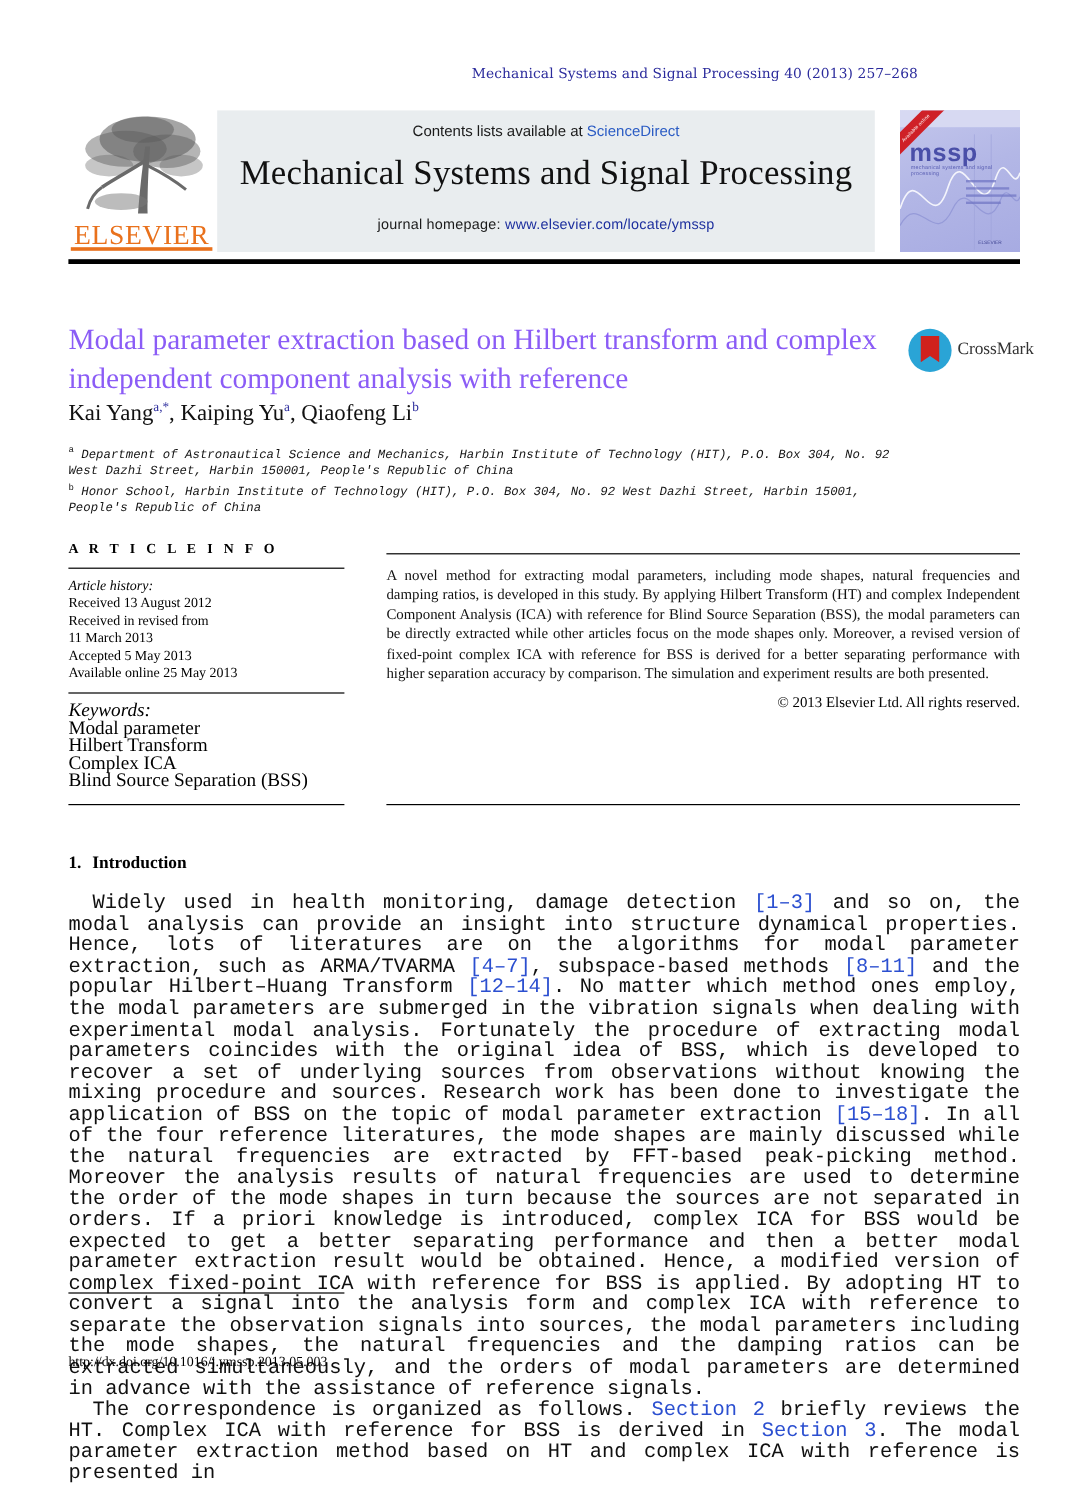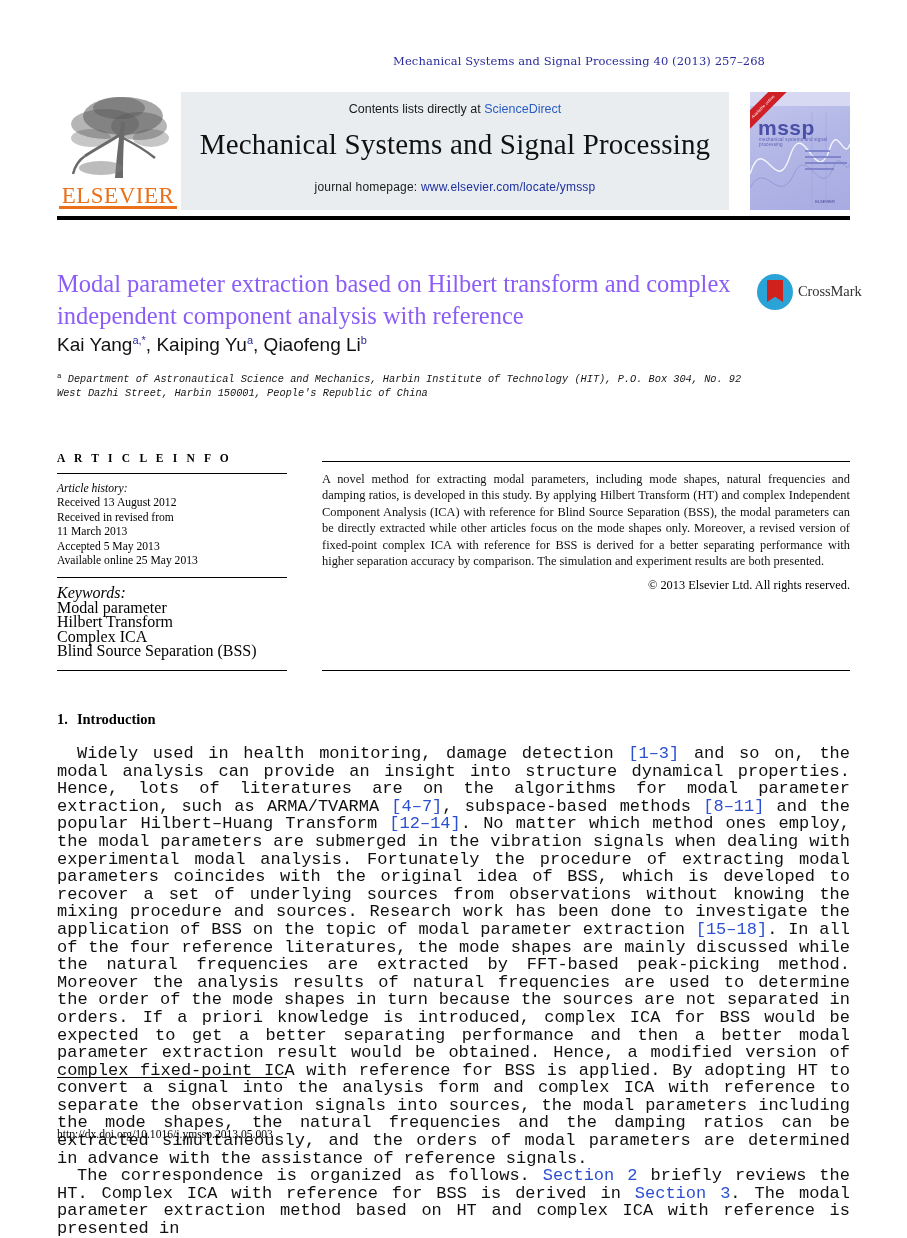--- a/index.html
+++ b/index.html
@@ -201,21 +201,21 @@
     width: 680px;
     font-family: "Liberation Serif", serif;
     font-size: 24.5px;
     line-height: 32px;
     color: #8b5cf6;
   }
   .authors {
     position: absolute;
     left: 57px; top: 334px;
     width: 680px;
-    font-family: Liberation Sans, sans-serif;
+    font-family: Liberation Serif, serif;
     font-size: 19px;
     color: #111111;
   }
   .authors sup {
     font-size: 11px;
     color: #2b2b9c;
     vertical-align: super;
   }
   .crossmark {
     position: absolute;
@@ -403,21 +403,21 @@
           <path d="M62 44 C74 50, 84 56, 94 64" stroke="#6a6a6a" stroke-width="2.5" fill="none"></path>
           <path d="M24 62 C18 66, 14 72, 12 80" stroke="#6a6a6a" stroke-width="2.5" fill="none"></path>
           <ellipse cx="40" cy="74" rx="22" ry="7" fill="#7a7a7a" opacity="0.5"></ellipse>
         </svg>
       </div>
       <div class="elsevier-word">ELSEVIER</div>
       <div class="logo-rule"></div>
     </div>
 
     <div class="masthead">
-      <div class="contents-line"><span>Contents lists directly at </span><span class="sd-link">ScienceDirect</span></div>
+      <div class="contents-line"><span>Contents lists available at </span><span class="sd-link">ScienceDirect</span></div>
       <div class="journal-name">Mechanical Systems and Signal Processing</div>
       <div class="homepage-line"><span>journal homepage: </span><span class="hp-link">www.elsevier.com/locate/ymssp</span></div>
     </div>
 
     <div class="cover">
       <div class="cover-top"></div>
       <svg class="cover-wave" width="100" height="106" viewBox="0 0 100 106" xmlns="http://www.w3.org/2000/svg">
         <path d="M0 70 C14 26, 26 96, 40 52 C54 10, 66 88, 80 44 C88 20, 94 58, 100 40" stroke="#ffffff" stroke-width="1.4" fill="none" opacity="0.85"></path>
         <path d="M0 84 C16 54, 28 104, 44 70 C58 40, 70 98, 84 62 C90 46, 96 72, 100 60" stroke="#8e93d4" stroke-width="1" fill="none" opacity="0.8"></path>
         <line x1="62" y1="8" x2="62" y2="104" stroke="#9ea3da" stroke-width="0.8" opacity="0.7"></line>
@@ -445,20 +445,21 @@
   </div>
 
   <div class="crossmark">
     <div class="cm-circle"></div>
     <div class="cm-book"></div>
     <div class="cm-text">CrossMark</div>
   </div>
 
   <div class="affiliations">
     <div><sup>a</sup> <span>Department of Astronautical Science and Mechanics, Harbin Institute of Technology (HIT), P.O. Box 304, No. 92 West Dazhi Street, Harbin 150001, People's Republic of China</span></div>
+    <div><sup>b</sup> <span>Honor School, Harbin Institute of Technology (HIT), P.O. Box 304, No. 92 West Dazhi Street, Harbin 15001, People's Republic of China</span></div>
   </div>
 
   <div class="info-col">
     <div class="sec-label">A R T I C L E    I N F O</div>
     <div class="hr-thin"></div>
     <div class="info-history">
       <div class="it">Article history:</div>
       <div>Received 13 August 2012</div>
       <div>Received in revised from</div>
       <div>11 March 2013</div>

